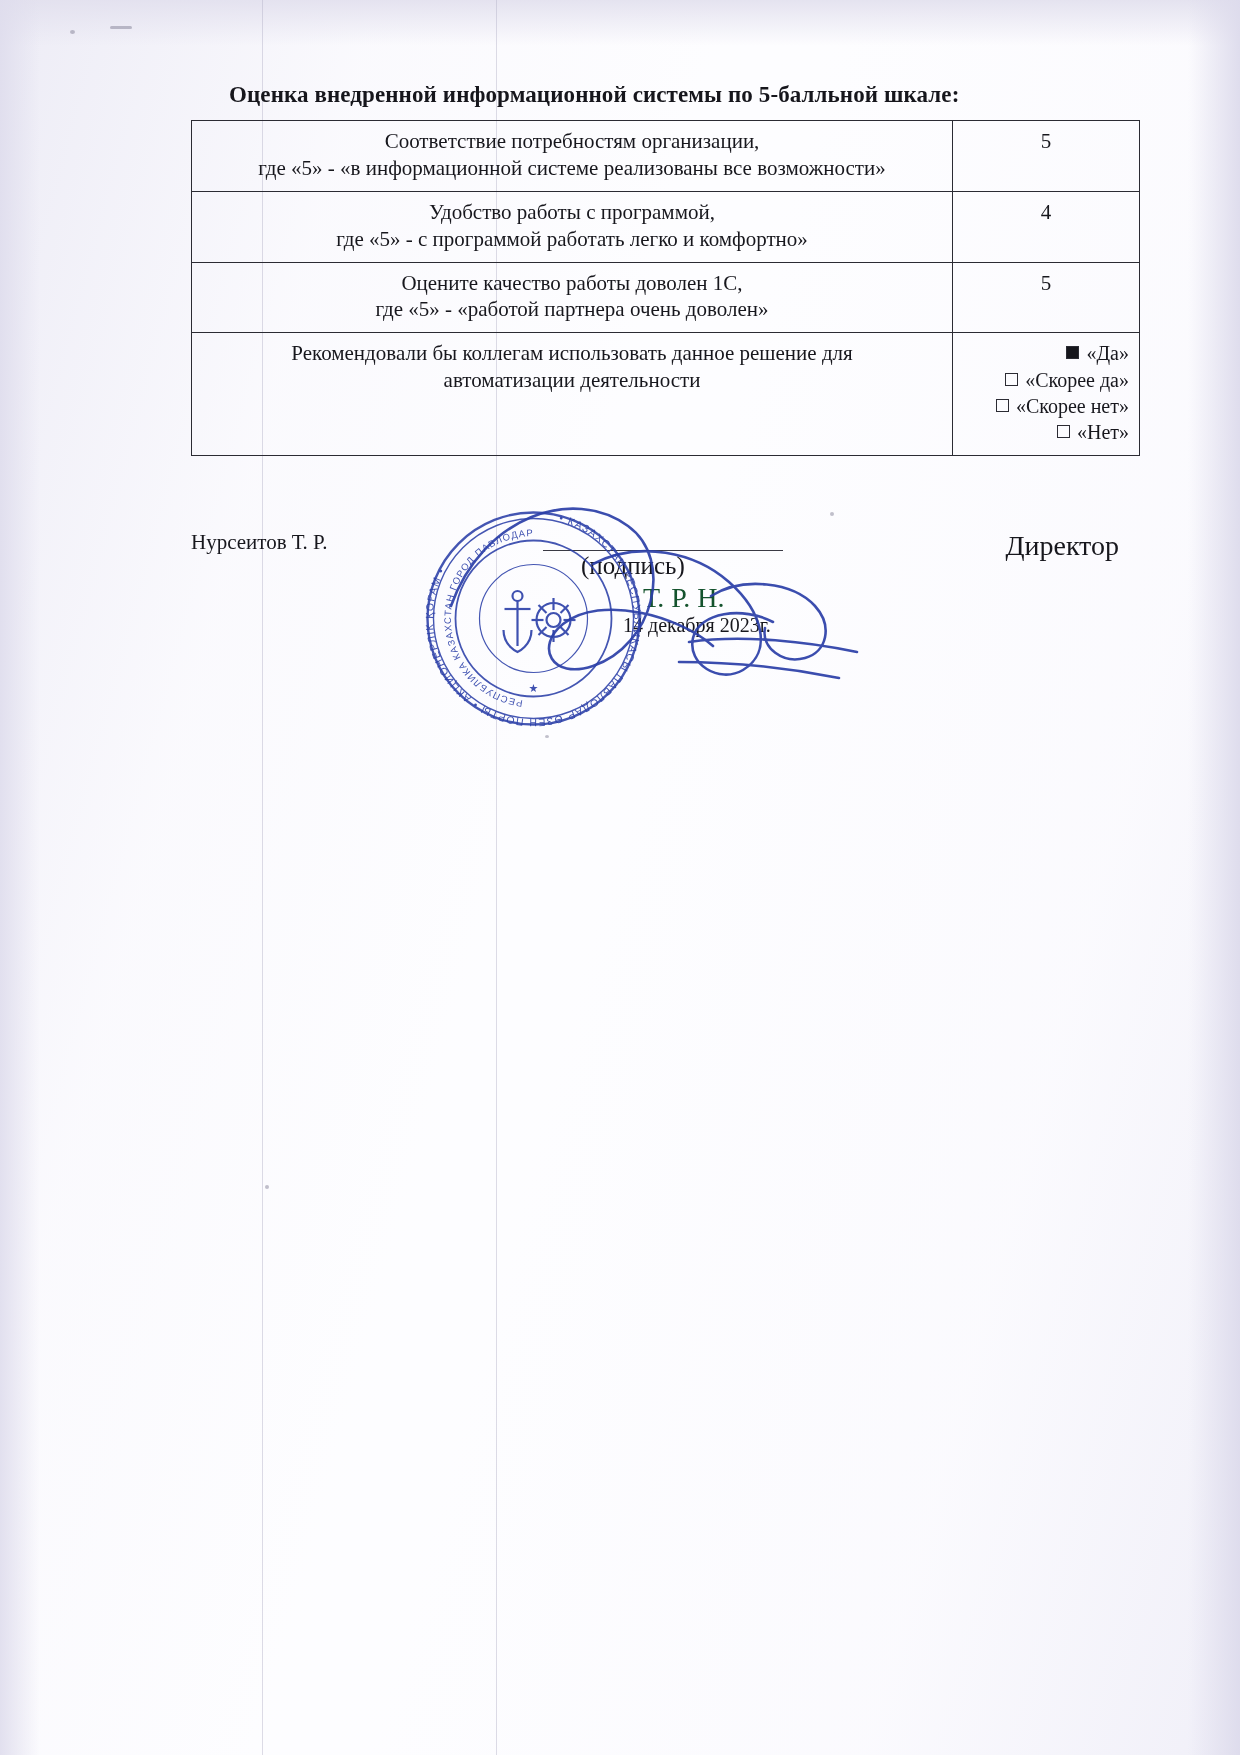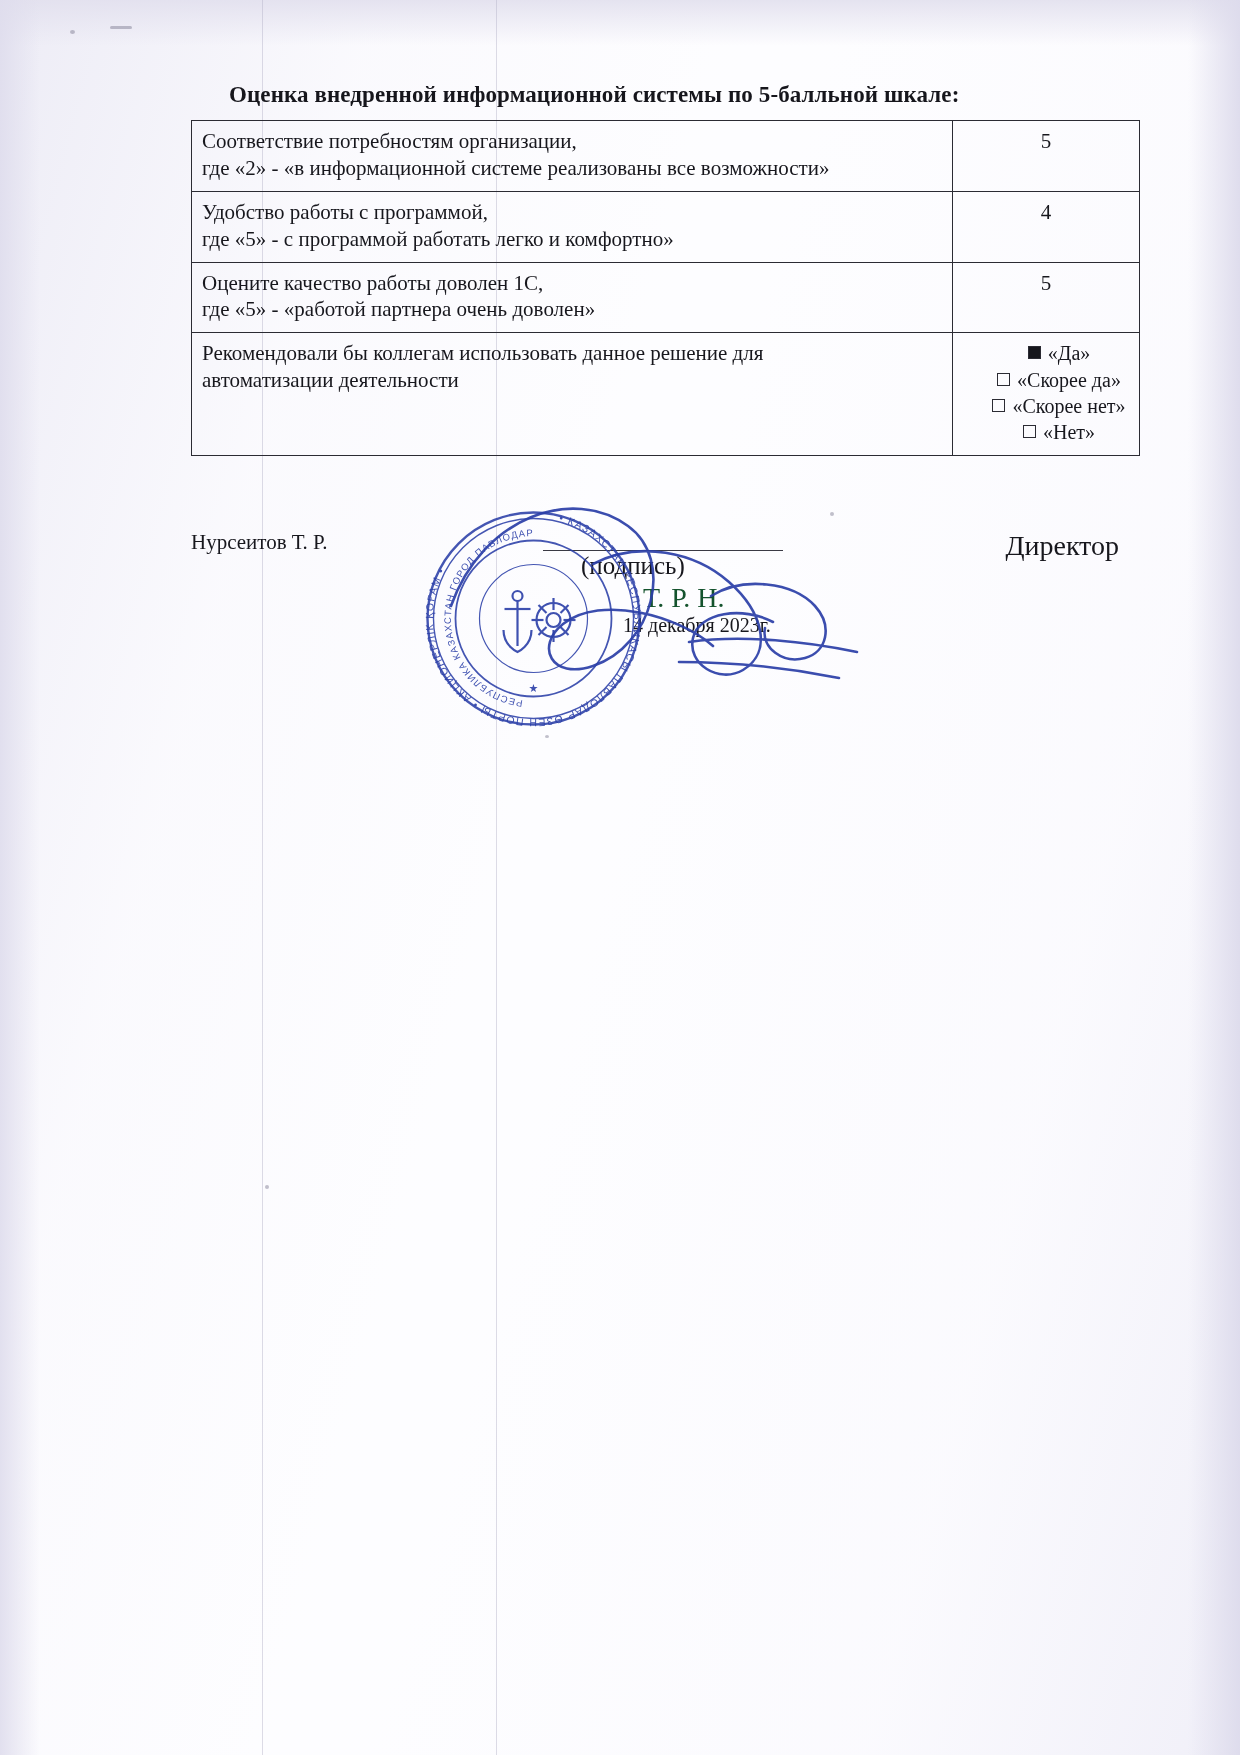--- a/index.html
+++ b/index.html
@@ -76,29 +76,29 @@
     table-layout: fixed;
     color: #17171d;
   }
   table.rating-table td {
     border: 1.4px solid #2b2b33;
     vertical-align: top;
     padding: 7px 10px 9px 10px;
     font-size: 21px;
     line-height: 1.28;
   }
-  td.q-cell { width: 740px; }
+  td.q-cell { width: 740px; text-align: center; }
   td.a-cell {
     width: 166px;
     text-align: center;
     vertical-align: middle;
     font-size: 21px;
   }
   td.a-cell.answers {
-    text-align: center;
+    text-align: right;
     padding-left: 36px;
     vertical-align: top;
   }
   .q-line2 { display: block; }
   .opt {
     white-space: nowrap;
     line-height: 1.32;
     font-size: 20px;
   }
   .box {
@@ -198,21 +198,21 @@
 
 <div class="content">
 
   <div class="doc-title">Оценка внедренной информационной системы по 5-балльной шкале:</div>
 
   <table class="rating-table">
     <tbody>
       <tr>
         <td class="q-cell">
           <span>Соответствие потребностям организации,</span>
-          <span class="q-line2">где «2» - «в информационной системе реализованы все возможности»</span>
+          <span class="q-line2">где «5» - «в информационной системе реализованы все возможности»</span>
         </td>
         <td class="a-cell">5</td>
       </tr>
       <tr>
         <td class="q-cell">
           <span>Удобство работы с программой,</span>
           <span class="q-line2">где «5» - с программой работать легко и комфортно»</span>
         </td>
         <td class="a-cell">4</td>
       </tr>

